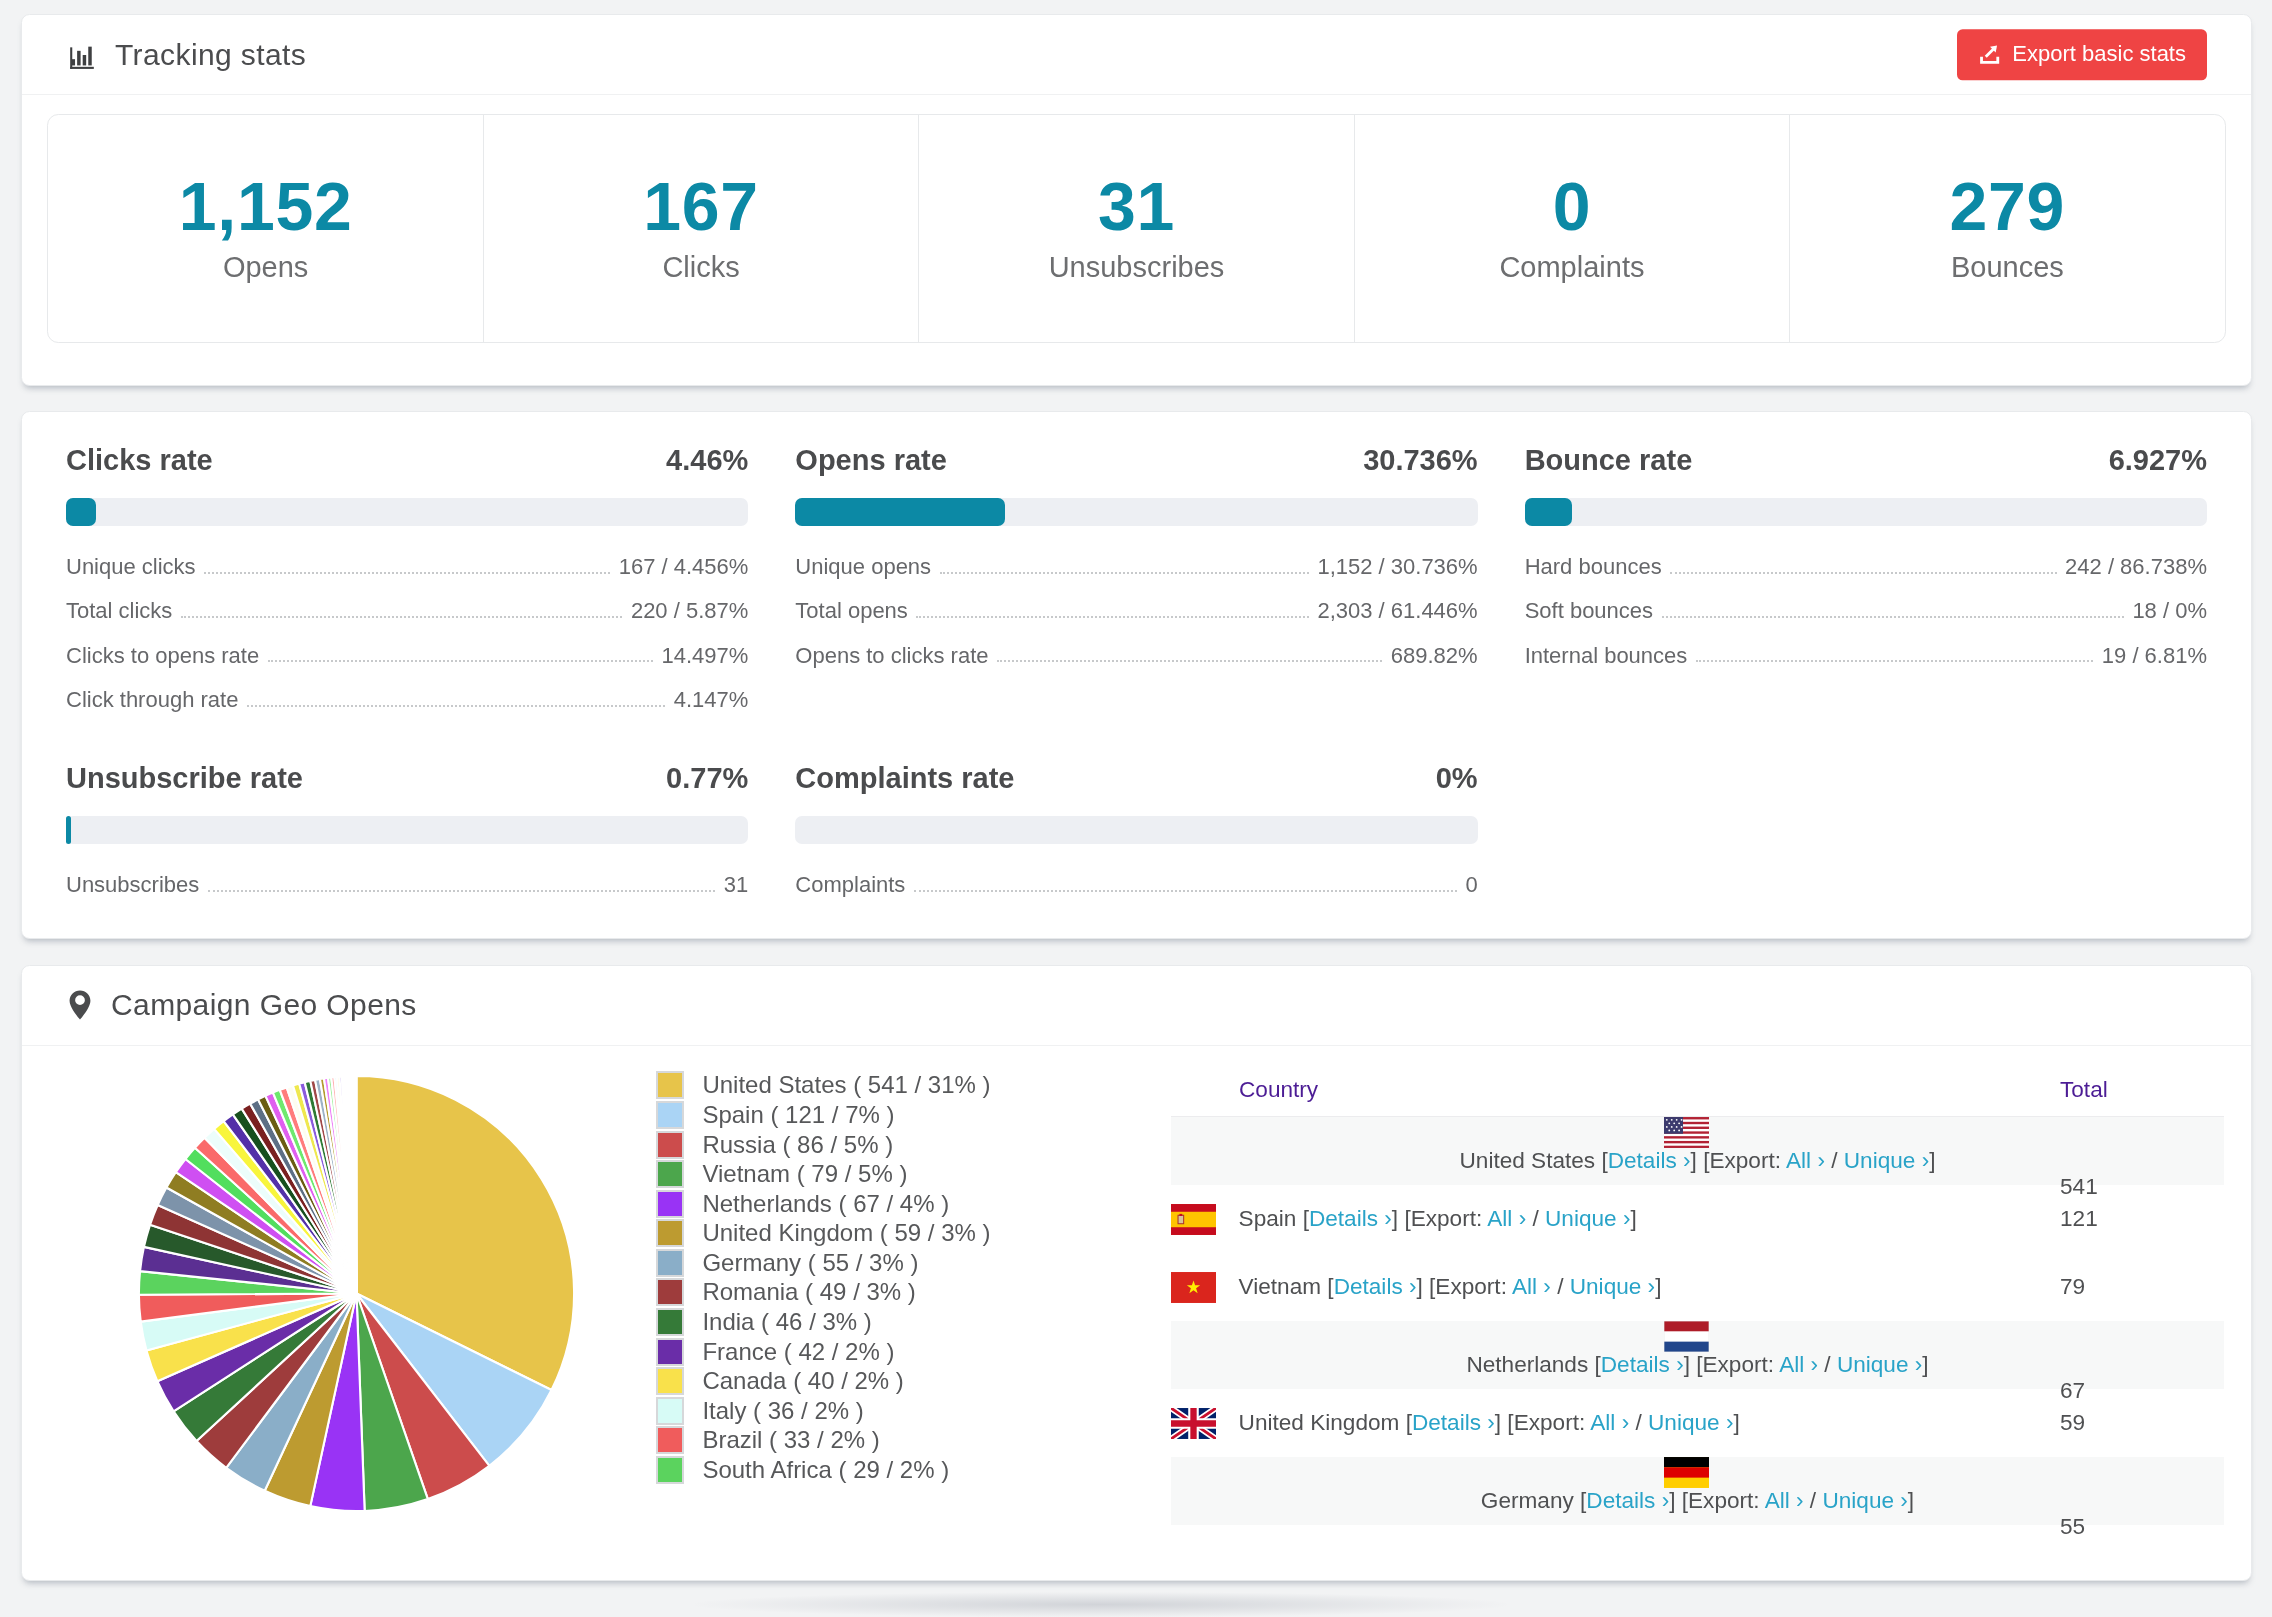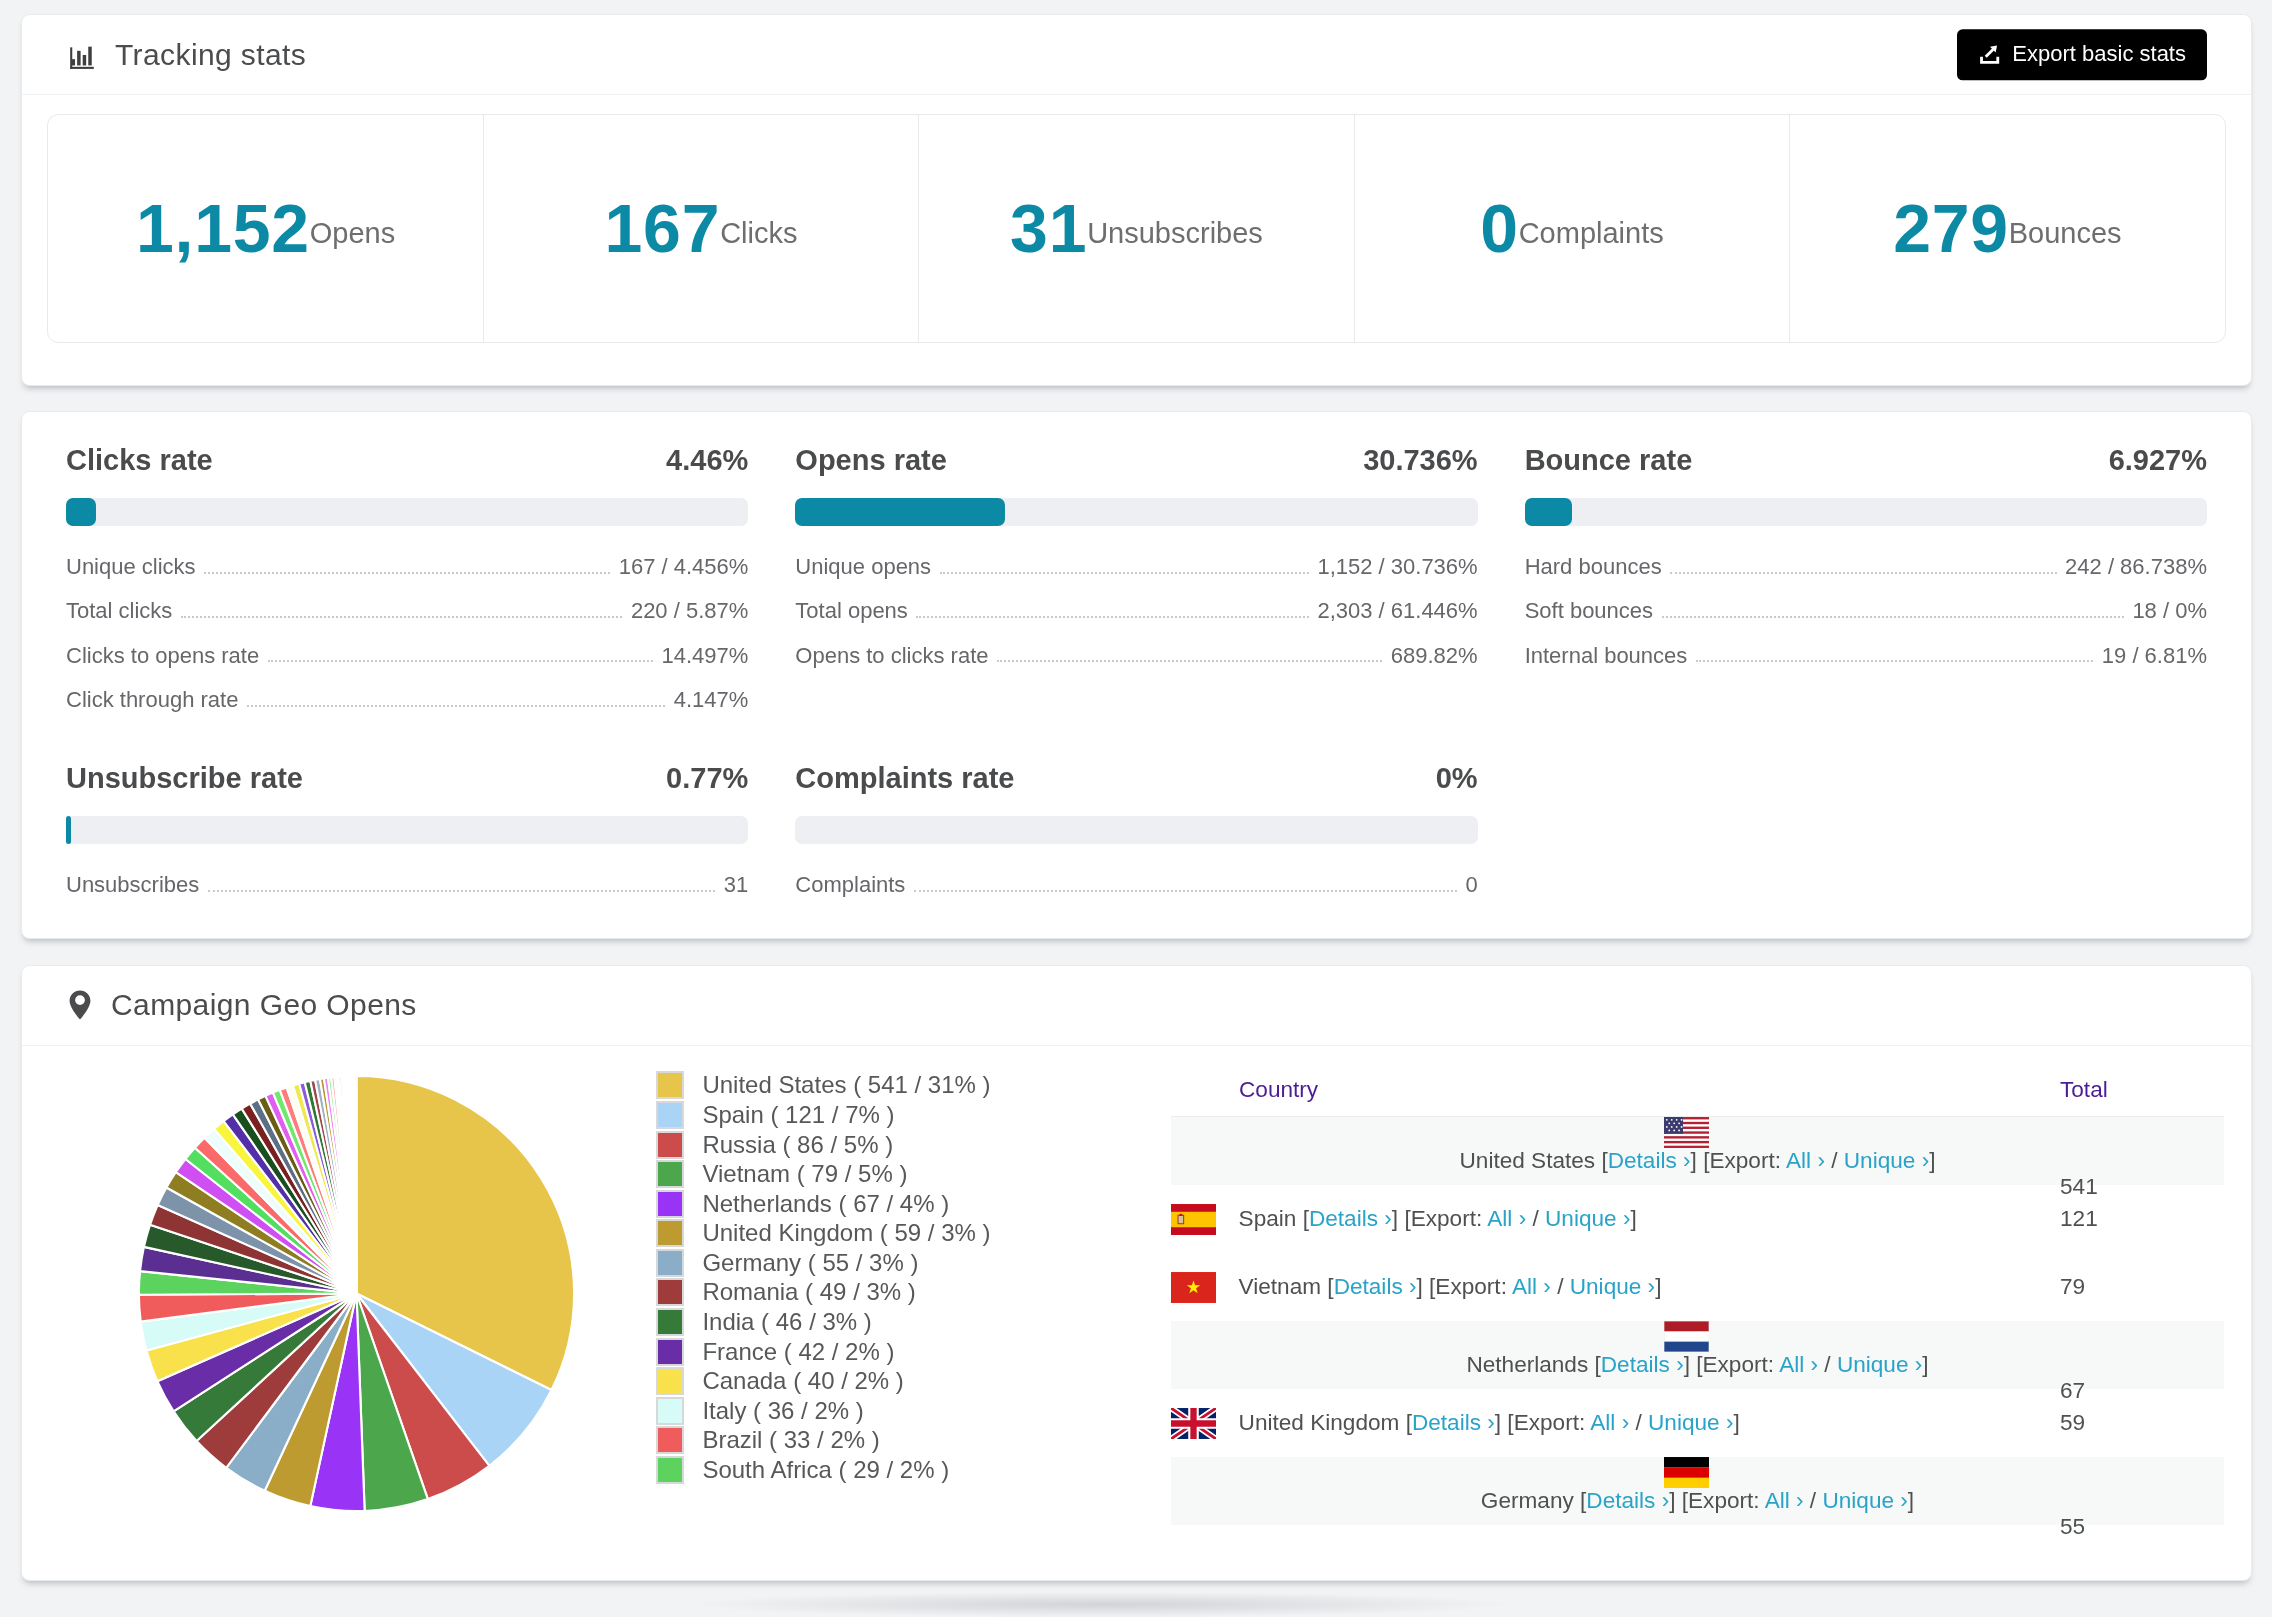--- a/index.html
+++ b/index.html
@@ -25,30 +25,30 @@
     display:flex;align-items:center;position:relative;
     padding:22.6px 44px;
     border-bottom:1.4px solid #f0f1f2;
   }
   .card-head h1,.card-head h2{
     font-size:30px;font-weight:400;color:#4b4c4e;margin:0 0 0 17px;letter-spacing:0.4px;
   }
   .head-icon{display:flex;align-items:center;}
   .btn-export{
     position:absolute;right:44px;top:50%;transform:translateY(-50%);
-    background:#000000;color:#fff;border:none;border-radius:5.6px;
+    background:#ef4444;color:#fff;border:none;border-radius:5.6px;
     font-size:22px;font-family:inherit;
     padding:12.7px 21px;display:flex;align-items:center;gap:11.3px;cursor:pointer;justify-content:center;
   }
 
   
   .card-tracking .card-body{padding:18.4px 25.4px 42px;}
   .stats-strip{display:flex;border:1.4px solid #e7e9eb;border-radius:11.3px;background:#fff;}
   .stat-cell{
-    flex:1;display:flex;flex-direction:row;align-items:center;justify-content:center;
+    flex:1;display:flex;flex-direction:column;align-items:center;justify-content:center;
     height:227px;border-right:1.4px solid #e7e9eb;
   }
   .stat-cell:last-child{border-right:none;}
   .stat-value{font-size:68px;font-weight:700;color:#0c89a5;letter-spacing:0.7px;line-height:1;}
   .stat-label{font-size:29px;color:#6d6e70;margin-top:11.3px;}
 
   
   .card-rates{padding:32px 44px 40px;}
   .rates-grid{display:grid;grid-template-columns:1fr 1fr 1fr;column-gap:47px;row-gap:49px;}
   .rate-head{display:flex;justify-content:space-between;align-items:baseline;}

